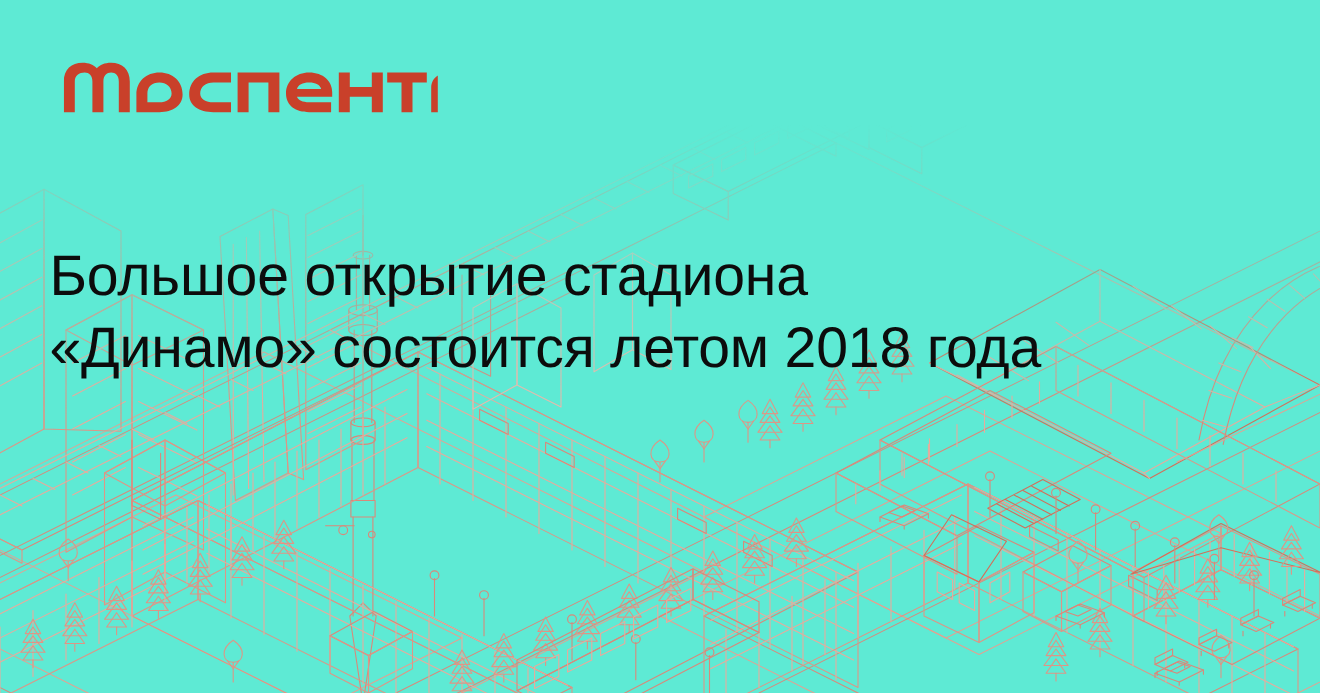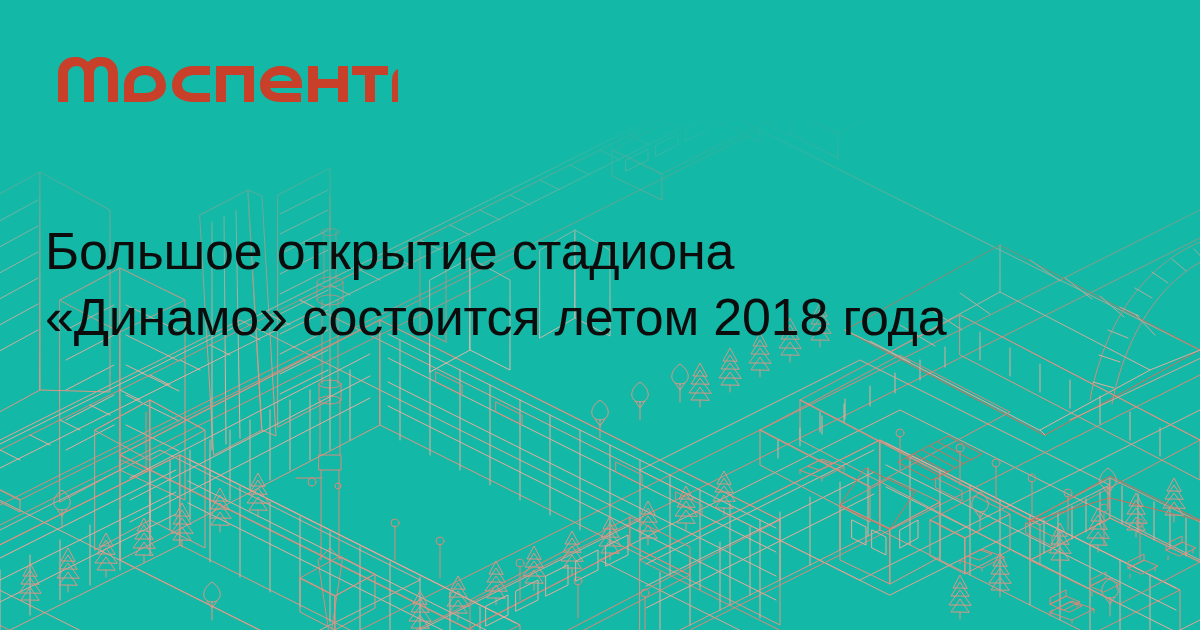--- a/index.html
+++ b/index.html
@@ -4,21 +4,21 @@
 <style>
   html, body {
     margin: 0;
     padding: 0;
     background: #ffffff;
   }
   #card {
     position: relative;
     width: 1200px;
     height: 630px;
-    background: #14b8a6;
+    background: #5eead4;
     overflow: hidden;
     font-family: "Liberation Sans", "DejaVu Sans", sans-serif;
   }
 
   
   #city-layer {
     position: absolute;
     inset: 0;
     width: 1200px;
     height: 630px;

